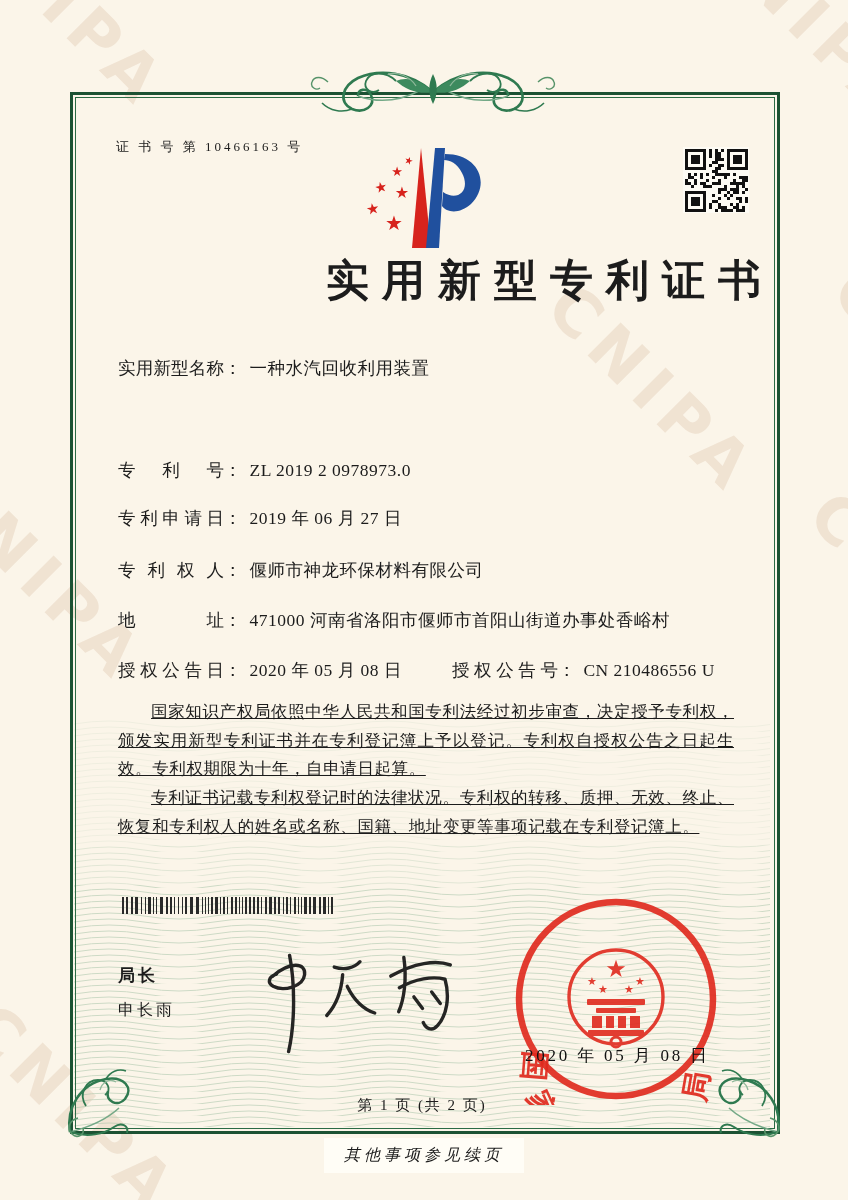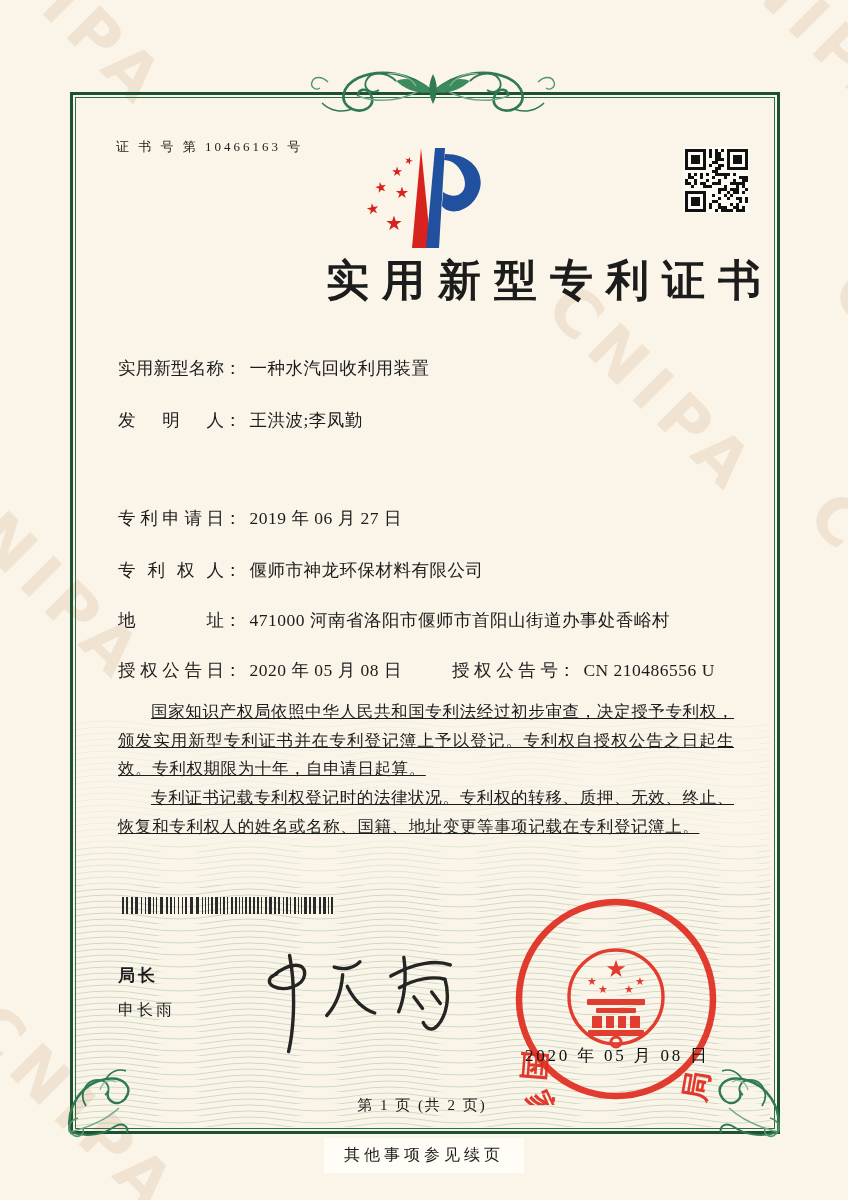--- a/index.html
+++ b/index.html
@@ -63,21 +63,21 @@
   }
   .sig-name{
     left:118px; top:1000px; font-size:16px; letter-spacing:3px;
     font-family:"Liberation Sans","DejaVu Sans",sans-serif;
   }
   .page-footer{
     left:70px; top:1096px; width:704px; text-align:center; font-size:15px;
     letter-spacing:2px;
   }
   .cont-note-wrap{
-    left:0; top:1138px; width:848px; text-align:center; position:absolute;
+    left:0; top:1138px; width:848px; text-align:center; position:absolute;font-style:italic;
   }
   .cont-note{
     display:inline-block; background:#fffdf6; padding:7px 20px;
     font-size:16px; letter-spacing:4px;
   }
   .qr{position:absolute; left:683px; top:147px; width:66px; height:66px; background:#fdfbf4;}
 </style>
 </head>
 <body>
 
@@ -282,22 +282,22 @@
         <rect x="54" y="60" width="3" height="3" fill="#111"></rect>
         <rect x="57" y="60" width="3" height="3" fill="#111"></rect>
       </svg>
     </div>
 
   <div class="abs title">实用新型专利证书</div>
 
   <div class="field-row" style="top:356px;">
     <span class="field-label">实用新型名称</span><span class="field-colon">：</span><span class="field-value">一种水汽回收利用装置</span>
   </div>
-  <div class="field-row" style="top:408px;">
-    <span class="field-label">发明人</span><span class="field-colon">：</span><span class="field-value">王洪波;李凤勤</span>
+  <div class="field-row" style="top:458px;">
+    <span class="field-label">专利号</span><span class="field-colon">：</span><span class="field-value">ZL 2019 2 0978973.0</span>
   </div>
   <div class="field-row" style="top:506px;">
     <span class="field-label">专利申请日</span><span class="field-colon">：</span><span class="field-value">2019 年 06 月 27 日</span>
   </div>
   <div class="field-row" style="top:558px;">
     <span class="field-label">专利权人</span><span class="field-colon">：</span><span class="field-value">偃师市神龙环保材料有限公司</span>
   </div>
   <div class="field-row" style="top:608px;">
     <span class="field-label">地址</span><span class="field-colon">：</span><span class="field-value">471000 河南省洛阳市偃师市首阳山街道办事处香峪村</span>
   </div>

